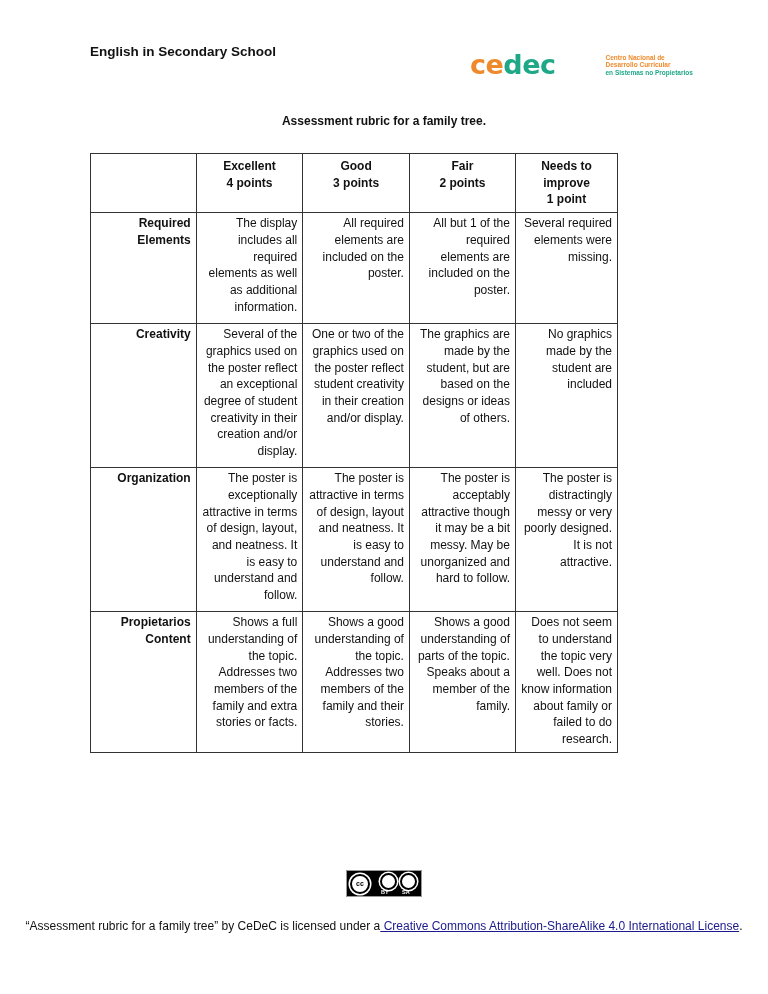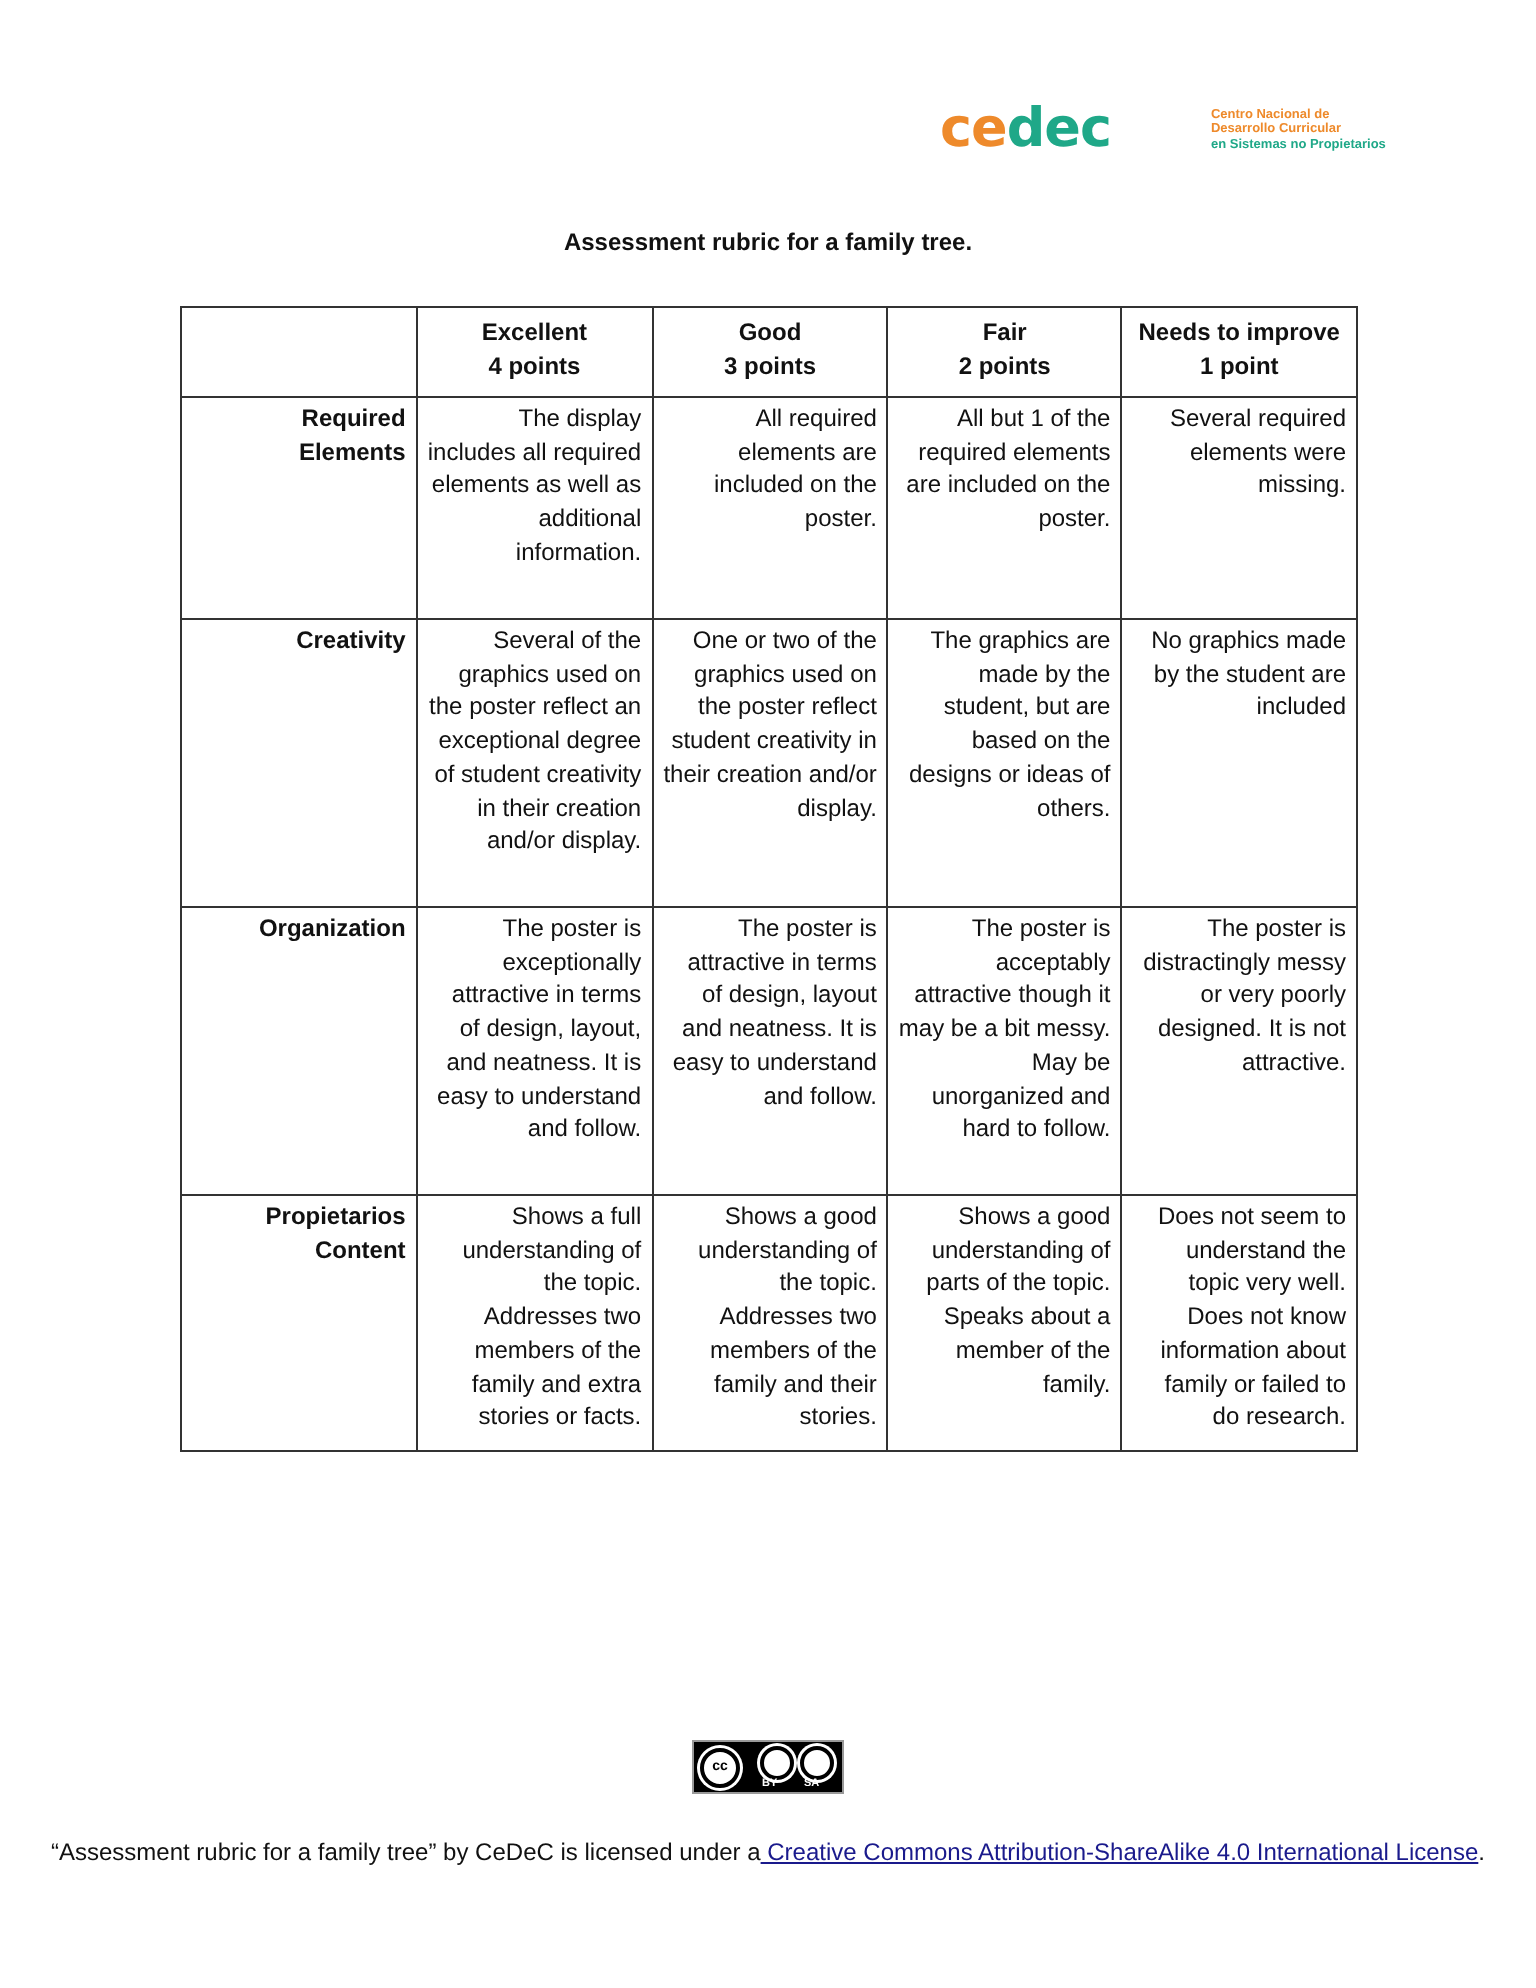--- a/index.html
+++ b/index.html
@@ -6,38 +6,39 @@
   body { width:768px; height:994px; position:relative; overflow:hidden; font-family:"Liberation Sans", sans-serif; color:#111; }
   .hdr-title { position:absolute; left:90px; top:42px; font-size:13.5px; font-weight:bold; line-height:20px; }
   .logo { position:absolute; left:470px; top:52px; display:flex; align-items:center;gap:44px; }
   .logo-word { font-family:"DejaVu Sans", sans-serif; font-weight:bold; font-size:27px; letter-spacing:-0.5px; line-height:26px; }
   .logo-word .o { color:#ee8a2b; }
   .logo-word .g { color:#1fa888; }
   .logo-sub { margin-left:6px; font-size:6.5px; font-weight:bold; line-height:7.6px; color:#ee8a2b; }
   .logo-sub .g { color:#1fa888; }
   .doc-title { position:absolute; left:0; width:768px; top:114px; text-align:center; font-size:12px; font-weight:bold; }
   .doc-title span { position:relative; left:0; }
-  table { position:absolute; left:90px; top:153px; border-collapse:collapse; width:589px;padding-left:24px; }
+  table { position:absolute; left:90px; top:153px; border-collapse:collapse; width:528px;padding-left:24px; }
   td, th { border:1.5px solid #333; vertical-align:top; font-size:12px; line-height:16.7px; padding:2px 5px 4px 5px; text-align:right; }
   th { font-weight:bold; text-align:center; height:36px; padding-top:4px; }
   td.crit { font-weight:bold; }
   col.c0 { width:118px; } col.c1 { width:118px; } col.c2 { width:118px; } col.c3 { width:117px; } col.c4 { width:118px; }
   .cc { position:absolute; left:346px; top:870px; width:76px; height:27px; background:#000; border:1px solid #999; box-sizing:border-box; }
   .cc .circle { position:absolute; border-radius:50%; background:#fff; border:2px solid #000; box-shadow:0 0 0 1.5px #fff; }
   .cc .c1 { left:3px; top:3px; width:16px; height:16px; font-size:7px; font-weight:bold; text-align:center; line-height:16px; color:#000; }
   .cc .by { left:33px; top:2px; width:13px; height:13px; }
   .cc .sa { left:53px; top:2px; width:13px; height:13px; }
   .cc .lbl { position:absolute; top:18px; font-size:5.5px; color:#fff; font-weight:bold; }
   .footer { position:absolute; left:0; width:768px; top:901px; text-align:center; font-size:12px; line-height:16.5px;margin-top:17px; }
   .footer a { color:#1a1a8c; text-decoration:underline; }
 </style>
 </head>
 <body>
 
 <div class="hdr-title">
+  <div>English in Secondary School</div>
 </div>
 
 <div class="logo">
   <div class="logo-word">
     <span class="o">ce</span><span class="g">d</span><span class="g">ec</span>
   </div>
   <div class="logo-sub">
     <div>Centro Nacional de</div>
     <div>Desarrollo Curricular</div>
     <div class="g">en Sistemas no Propietarios</div>

